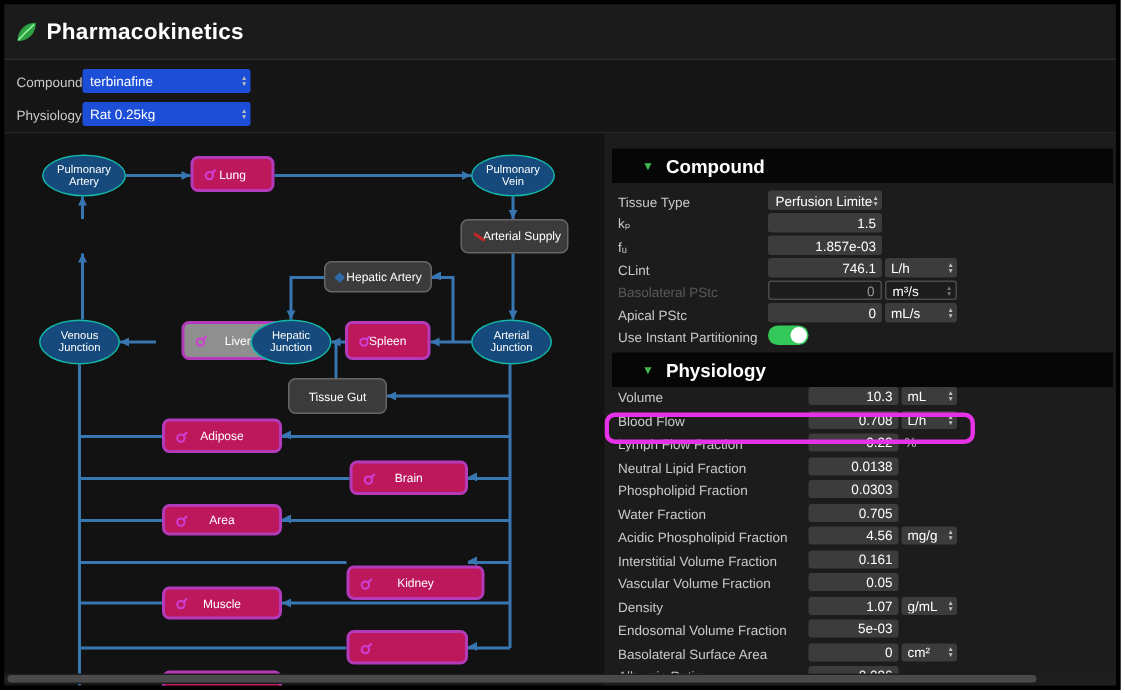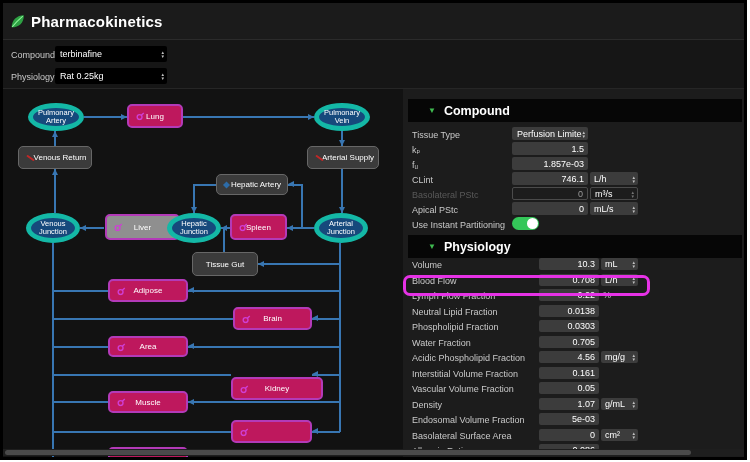--- a/index.html
+++ b/index.html
@@ -15,29 +15,29 @@
   .frame{position:absolute;left:0;top:0;width:747px;height:460px;background:#141414;border:3px solid #000}
 
   
   .titlebar{position:absolute;left:0;top:0;right:0;height:37px;background:#1b1b1b;border-bottom:1px solid #2b2b2b;display:flex;align-items:center}
   .titlebar .leaf{width:17px;height:17px;margin-left:6px}
   .titlebar h1{margin-left:5px;font-size:15px;font-weight:bold;color:#fff;letter-spacing:.2px}
 
   
   .toolbar{position:absolute;left:0;top:37px;right:0;height:49px;background:#161616;border-bottom:1px solid #262626}
   .tlabel{position:absolute;left:8px;font-size:9px;color:#c9c9c9}
-  .tsel{position:absolute;left:52px;width:112px;height:16px;background:#000000;border-radius:2px;display:flex;align-items:center}
+  .tsel{position:absolute;left:52px;width:112px;height:16px;background:#1d4ed8;border-radius:2px;display:flex;align-items:center}
   .selv{padding-left:5px;font-size:9px;color:#fff;white-space:nowrap;overflow:hidden}
   .stp{display:inline-flex;flex-direction:column;align-items:center;justify-content:center;margin-left:auto;padding-right:3px;color:#c3c3c3}
   .stp i{font-style:normal;font-size:5px;line-height:4px}
 
   
   .diagram{position:absolute;left:0;top:86px;width:400px;bottom:0;background:#121212;overflow:hidden}
   .node{position:absolute;display:flex;align-items:center;justify-content:center;text-align:center;color:#fff}
-  .ellipse{background:var(--nodeblue);border:5px solid #14b8a6;border-radius:50%;font-size:7.5px;line-height:8px;padding:1px}
+  .ellipse{background:var(--nodeblue);border:1px solid #14b8a6;border-radius:50%;font-size:7.5px;line-height:8px;padding:1px}
   .tissue{background:#be185d;border:2px solid var(--magenta);border-radius:5px;font-size:8px}
   .tissue.sel{background:#8f8f8f}
   .plain{background:#3b3b3b;border:1px solid #676767;border-radius:5px;font-size:8px}
   .icon-left{position:absolute;left:7px;top:50%;transform:translateY(-50%);display:flex}
   .flask{color:#cf3fd4}
   .slash{width:9px;height:2px;background:#c22727;border-radius:1px;transform:rotate(35deg)}
   .diamond{width:5px;height:5px;background:#2d6ca8;transform:rotate(45deg)}
   .hl-line,.vl-line{position:absolute;background:var(--line)}
   .hl-line{height:2px}
   .vl-line{width:2px}
@@ -173,42 +173,36 @@
           <svg width="9" height="9" viewBox="0 0 10 10">
             <circle cx="4" cy="6.2" r="2.7" fill="none" stroke="currentColor" stroke-width="1.5"></circle>
             <path d="M6 4.2 L8.6 1.6" stroke="currentColor" stroke-width="1.5"></path>
           </svg>
         </span>
         <span>Lung</span>
       </div>
     <div class="node ellipse" style="left:311px;top:14px;width:56px;height:28px">
         <span>Pulmonary Vein</span>
       </div>
-    <div class="node plain" style="left:15px;top:57px;width:74px;height:23px;padding-left:10px">
-        <span class="icon-left">
-          <span class="slash"></span>
-        </span>
-        <span>Venous Return</span>
-      </div>
     <div class="node plain" style="left:304px;top:57px;width:72px;height:23px;padding-left:10px">
         <span class="icon-left">
           <span class="slash"></span>
         </span>
         <span>Arterial Supply</span>
       </div>
     <div class="node plain" style="left:213px;top:85px;width:72px;height:21px;padding-left:8px">
         <span class="icon-left">
           <span class="diamond"></span>
         </span>
         <span>Hepatic Artery</span>
       </div>
     <div class="node ellipse" style="left:23px;top:124px;width:54px;height:30px">
         <span>Venous Junction</span>
       </div>
-    <div class="node tissue sel" style="left:102px;top:125px;width:75px;height:26px">
+    <div class="node tissue sel" style="left:118px;top:125px;width:75px;height:26px">
         <span class="icon-left flask">
           <svg width="9" height="9" viewBox="0 0 10 10">
             <circle cx="4" cy="6.2" r="2.7" fill="none" stroke="currentColor" stroke-width="1.5"></circle>
             <path d="M6 4.2 L8.6 1.6" stroke="currentColor" stroke-width="1.5"></path>
           </svg>
         </span>
         <span>Liver</span>
       </div>
     <div class="node ellipse" style="left:164px;top:124px;width:54px;height:30px">
         <span>Hepatic Junction</span>

